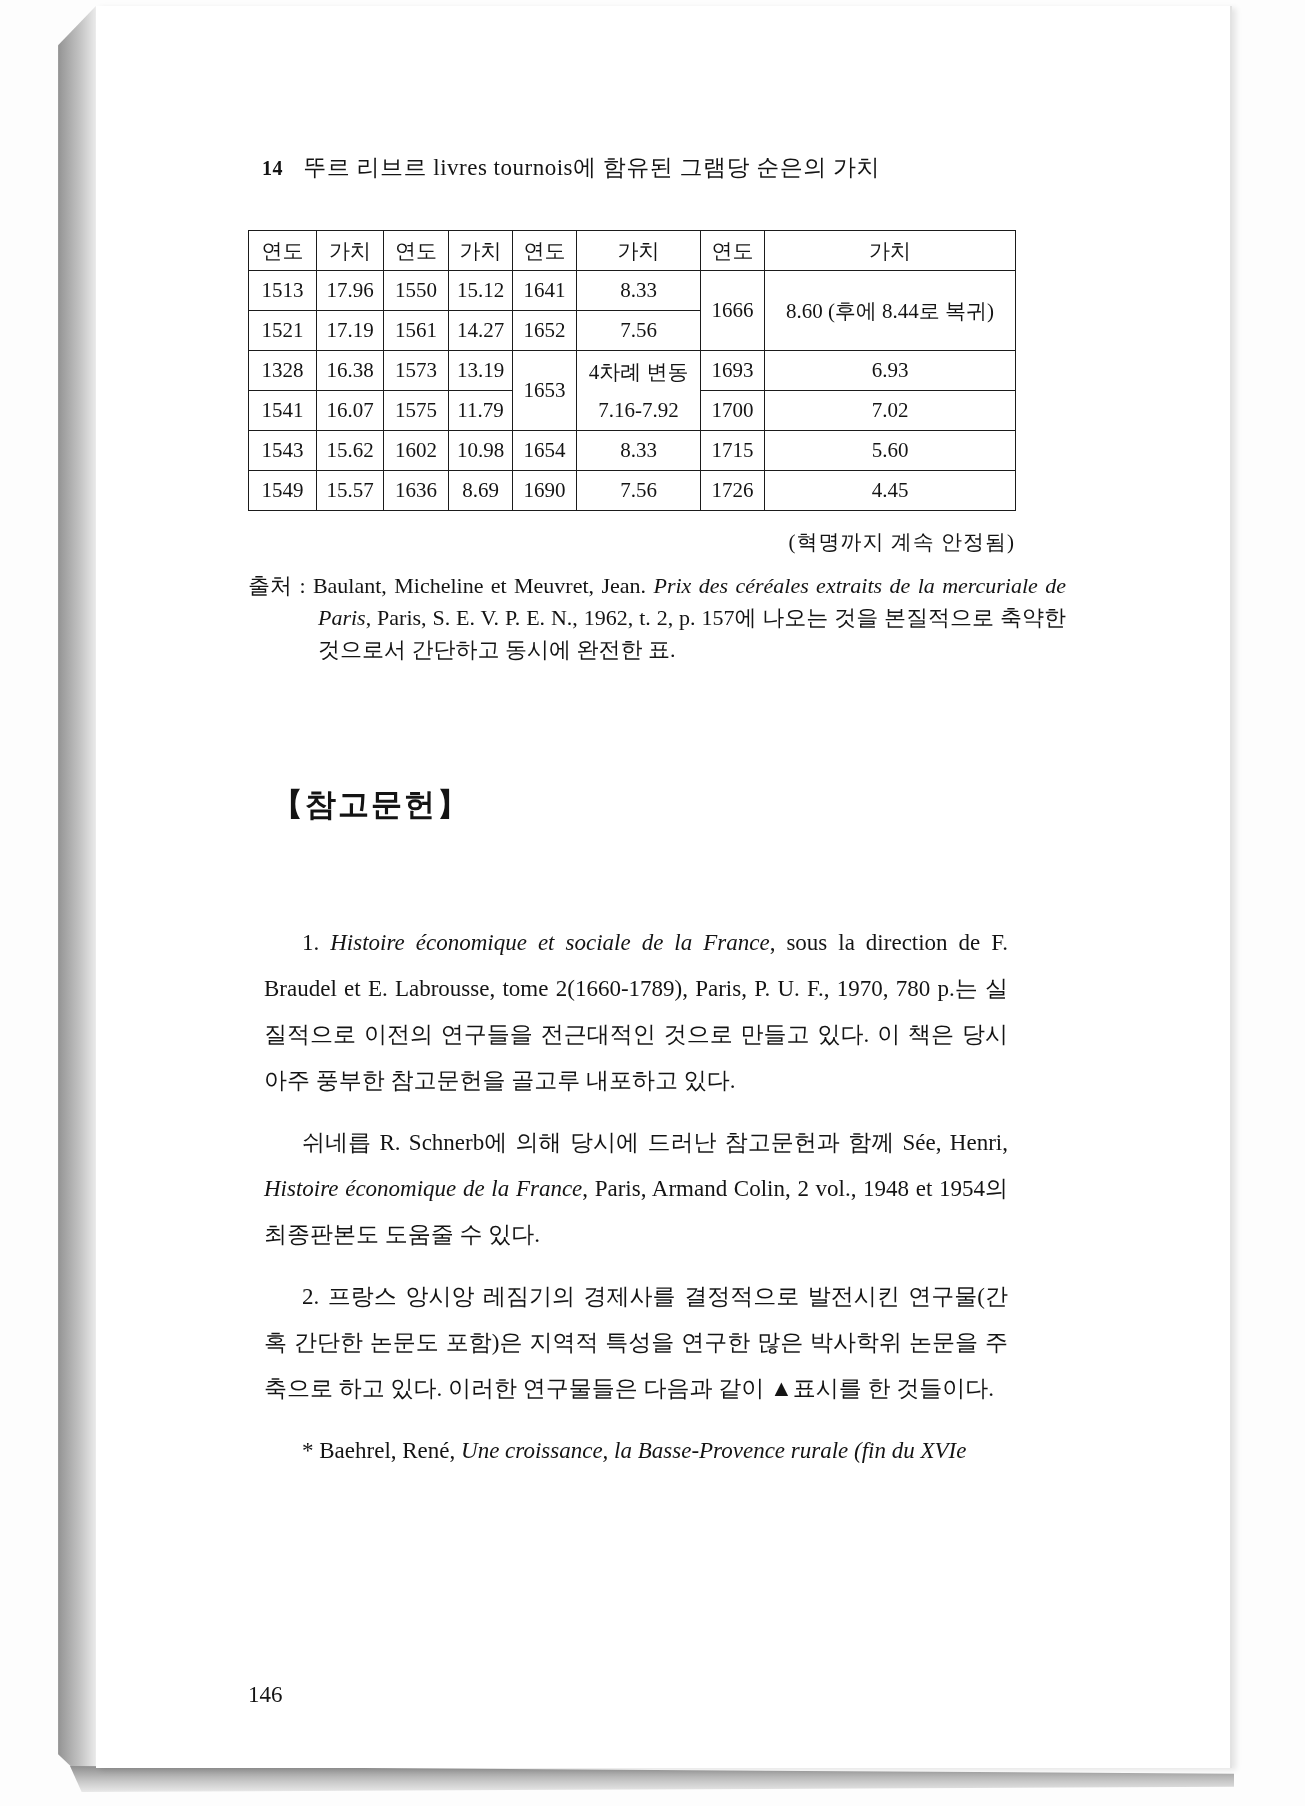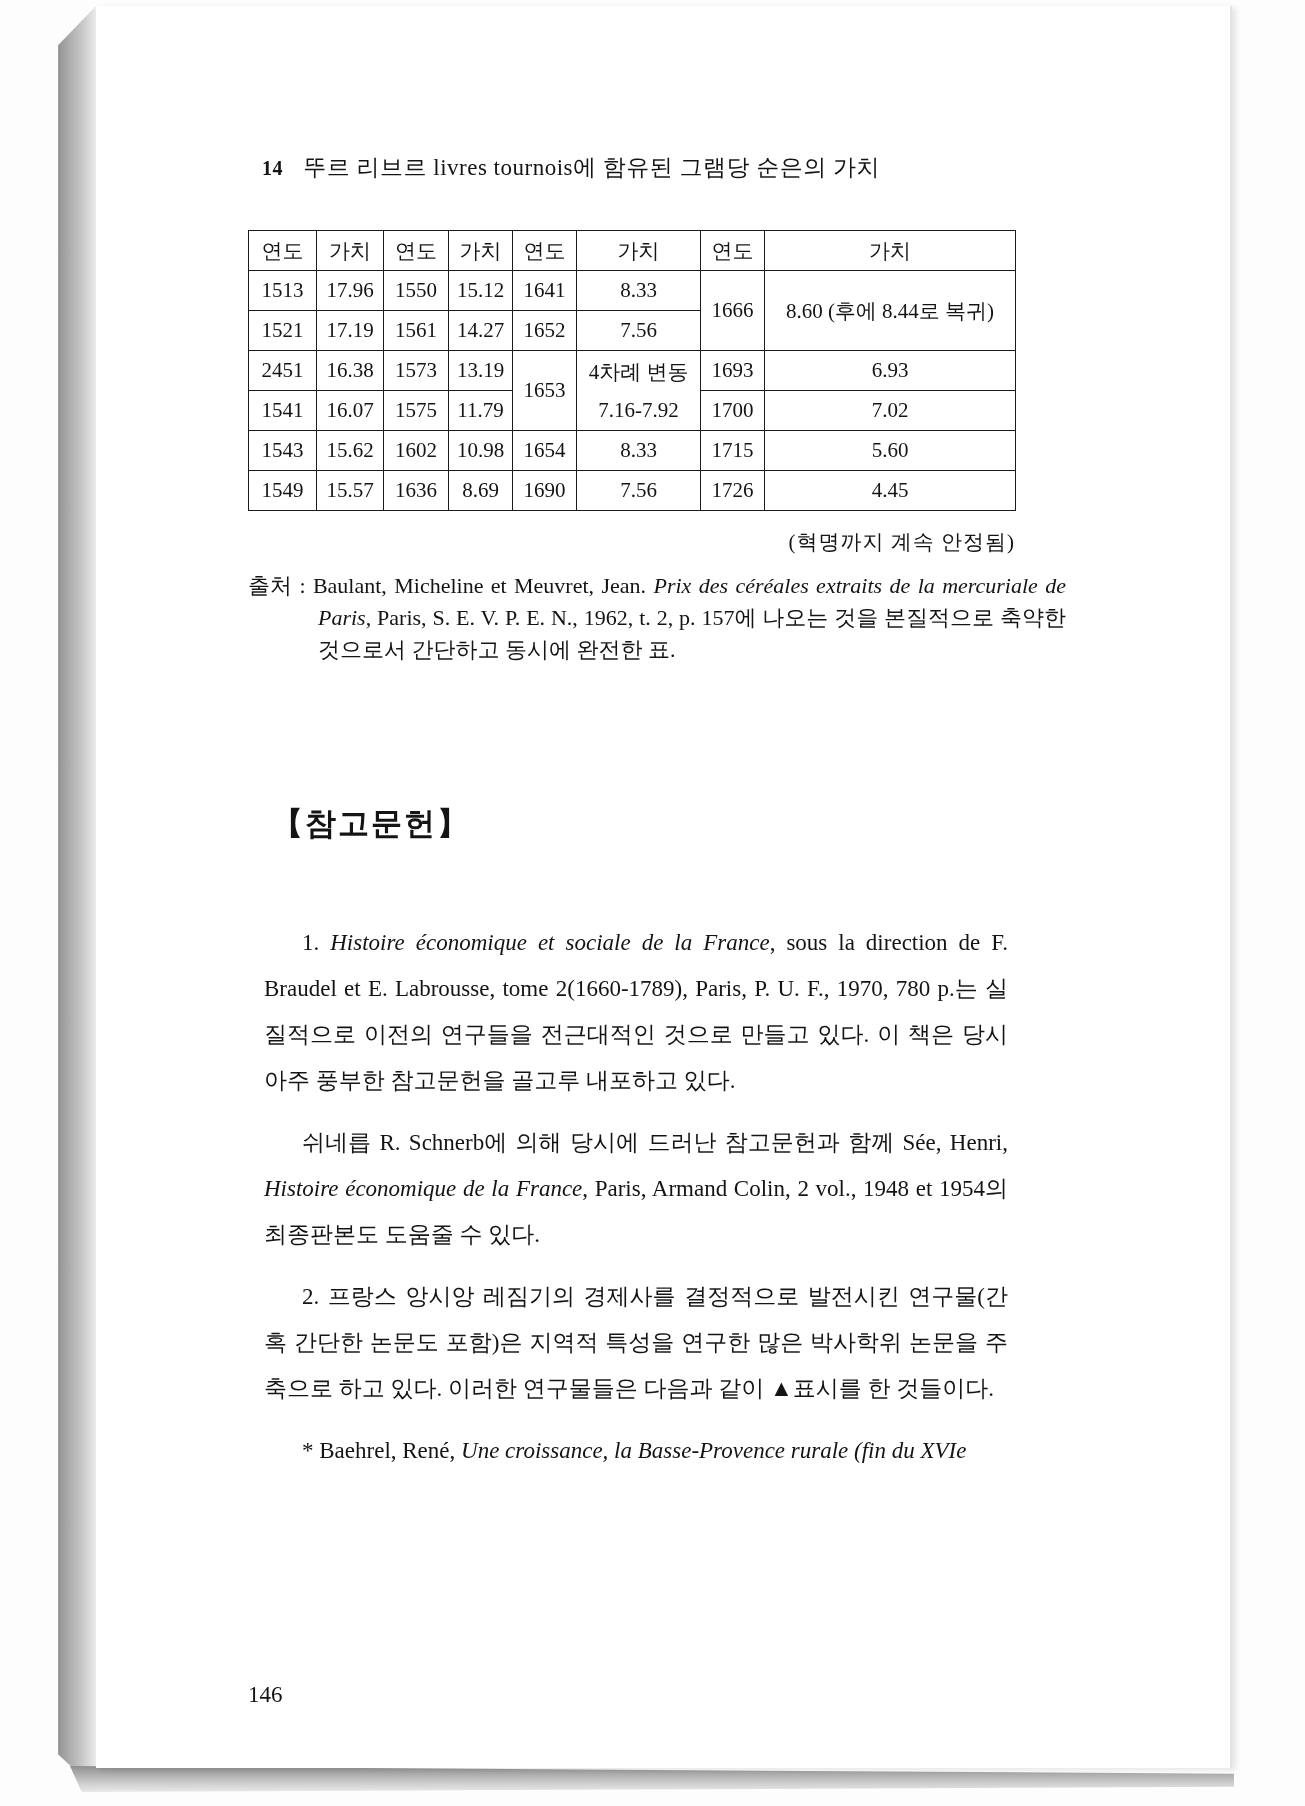--- a/index.html
+++ b/index.html
@@ -58,21 +58,21 @@
   
   .source-note {
     position:absolute; left:152px; top:564px; width:818px;
     font-size:22px; line-height:32px; text-align:justify;
     padding-left:70px; text-indent:-70px;
   }
 
   
   .ref-heading {
     position:absolute; left:176px; top:778px;
-    font-size:31px; font-weight:bold; letter-spacing:2px;margin-top:19px;
+    font-size:31px; font-weight:bold; letter-spacing:2px;
   }
   .body-text {
     position:absolute; left:152px; top:898px; width:776px;
     font-size:23px; line-height:46px; text-align:justify;
   }
   .body-text p { text-indent:38px; margin:16px; }
 
   .page-number {
     position:absolute; left:152px; top:1676px; font-size:23px;
   }
@@ -125,21 +125,21 @@
       </tr>
       <tr>
         <td>1521</td>
         <td>17.19</td>
         <td>1561</td>
         <td>14.27</td>
         <td>1652</td>
         <td>7.56</td>
       </tr>
       <tr>
-        <td>2451</td>
+        <td>1328</td>
         <td>16.38</td>
         <td>1573</td>
         <td>13.19</td>
         <td rowspan="2">1653</td>
         <td rowspan="2" class="cell-multiline">
           <div>4차례 변동</div>
           <div>7.16-7.92</div>
         </td>
         <td>1693</td>
         <td>6.93</td>

